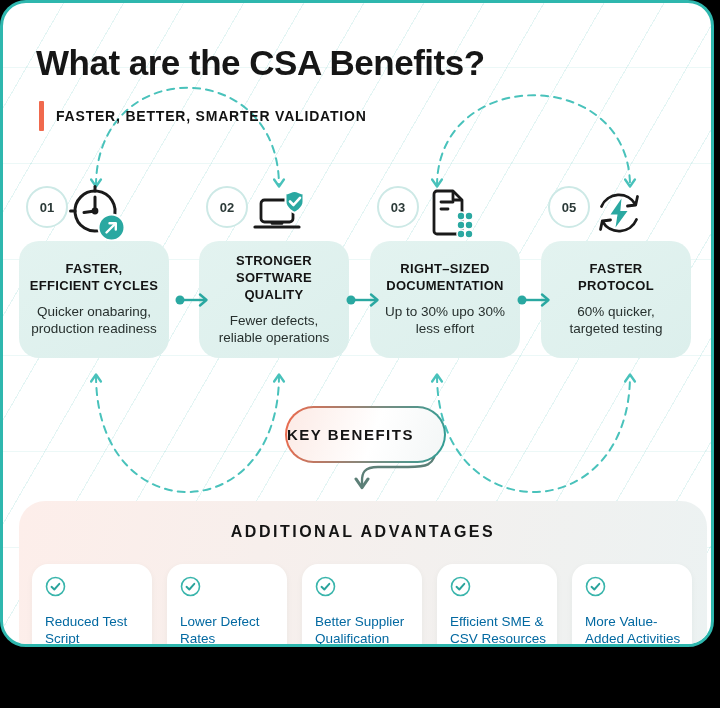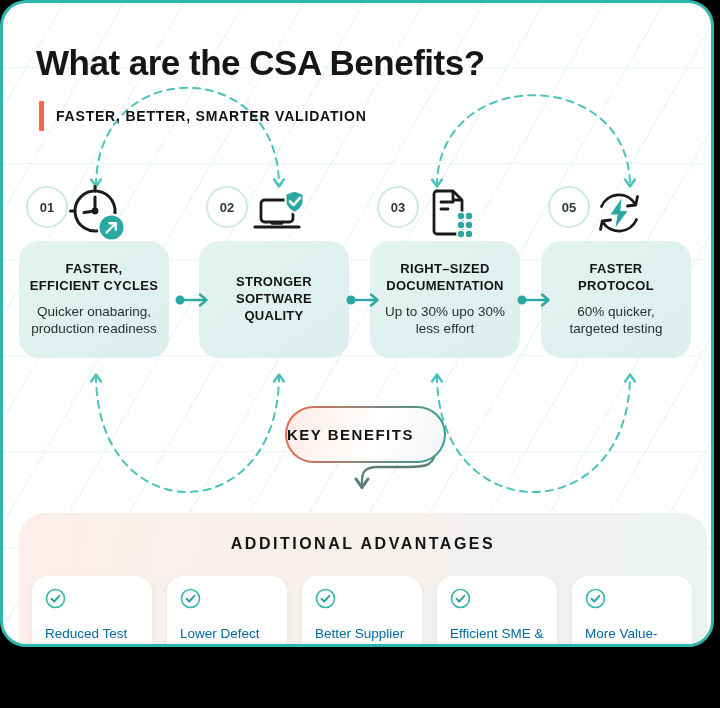--- a/index.html
+++ b/index.html
@@ -33,21 +33,21 @@
   .step .card .b{font-size:13.5px;color:#27302e;line-height:1.28;margin-top:8px;}
   .conn{position:absolute;top:289px;width:40px;height:16px;z-index:2;}
 
   .pill{position:absolute;left:282px;top:403px;width:161px;height:57px;z-index:2;box-sizing:border-box;
     border:2.5px solid transparent;border-radius:29px;
     background:linear-gradient(110deg,#fceae5 0%,#ffffff 55%,#f3f6f6 100%) padding-box,
                linear-gradient(100deg,#ee6a4d 0%,#7d8a7f 55%,#2f9f96 100%) border-box;
     display:flex;align-items:center;justify-content:flex-start;}
   .pill .txt{font-size:15px;font-weight:800;letter-spacing:1.5px;color:#151515;}
 
-  .bottom{position:absolute;left:16px;top:510px;width:688px;height:162px;z-index:2;border-radius:26px;
+  .bottom{position:absolute;left:16px;top:498px;width:688px;height:162px;z-index:2;border-radius:26px;
     background:linear-gradient(100deg,#fdeeea 0%,#f7efec 35%,#ecf2f2 100%);}
   .bottom .title{text-align:center;margin-top:22px;font-size:16px;font-weight:800;letter-spacing:2.5px;color:#141414;}
   .adv-row{position:absolute;left:13px;top:63px;display:flex;gap:15px;}
   .adv{width:120px;height:94px;box-sizing:border-box;background:#fff;border-radius:16px;
     padding:12px 10px 10px 13px;box-shadow:0 2px 6px rgba(40,70,66,0.05);}
   .adv .txt{font-size:13.5px;line-height:1.28;color:#0369a1;margin-top:12px;}
 </style>
 </head>
 <body>
 
@@ -106,20 +106,21 @@
       <svg width="56" height="56" viewBox="0 0 56 56">
         <rect x="12" y="15" width="32" height="22" rx="3.5" fill="none" stroke="#1a1a1a" stroke-width="2.8"></rect>
         <path d="M 6 42 h 44" stroke="#1a1a1a" stroke-width="3.2" stroke-linecap="round" fill="none"></path>
         <path d="M 23 38.5 h 10" stroke="#1a1a1a" stroke-width="2.6" stroke-linecap="round" fill="none"></path>
         <path d="M 45.5 6 c 3.4 0 5.8 2.8 9 2.8 v 8 c 0 7 -9 11 -9 11 s -9 -4 -9 -11 v -8 c 3.2 0 5.6 -2.8 9 -2.8 z" fill="#2aa8a1" stroke="#ffffff" stroke-width="2"></path>
         <polyline points="41,16.5 44.5,20 51,12.8" fill="none" stroke="#ffffff" stroke-width="2.6" stroke-linecap="round" stroke-linejoin="round"></polyline>
       </svg>
     </span>
     <div class="card">
       <div class="t">STRONGER SOFTWARE QUALITY</div>
+      <div class="b">Fewer defects, reliable operations</div>
     </div>
   </div>
 
   <div class="step" style="left:367px">
     <div class="badge">03</div>
     <span class="icon">
       <svg width="56" height="56" viewBox="0 0 56 56">
         <path d="M 17 6 h 16 l 9 9 v 31 a 3 3 0 0 1 -3 3 h -22 a 3 3 0 0 1 -3 -3 v -37 a 3 3 0 0 1 3 -3 z" fill="none" stroke="#1a1a1a" stroke-width="2.8" stroke-linejoin="round"></path>
         <path d="M 33 6 v 9 h 9" fill="none" stroke="#1a1a1a" stroke-width="2.8" stroke-linejoin="round"></path>
         <line x1="21" y1="17" x2="33" y2="17" stroke="#1a1a1a" stroke-width="2.8" stroke-linecap="round"></line>

